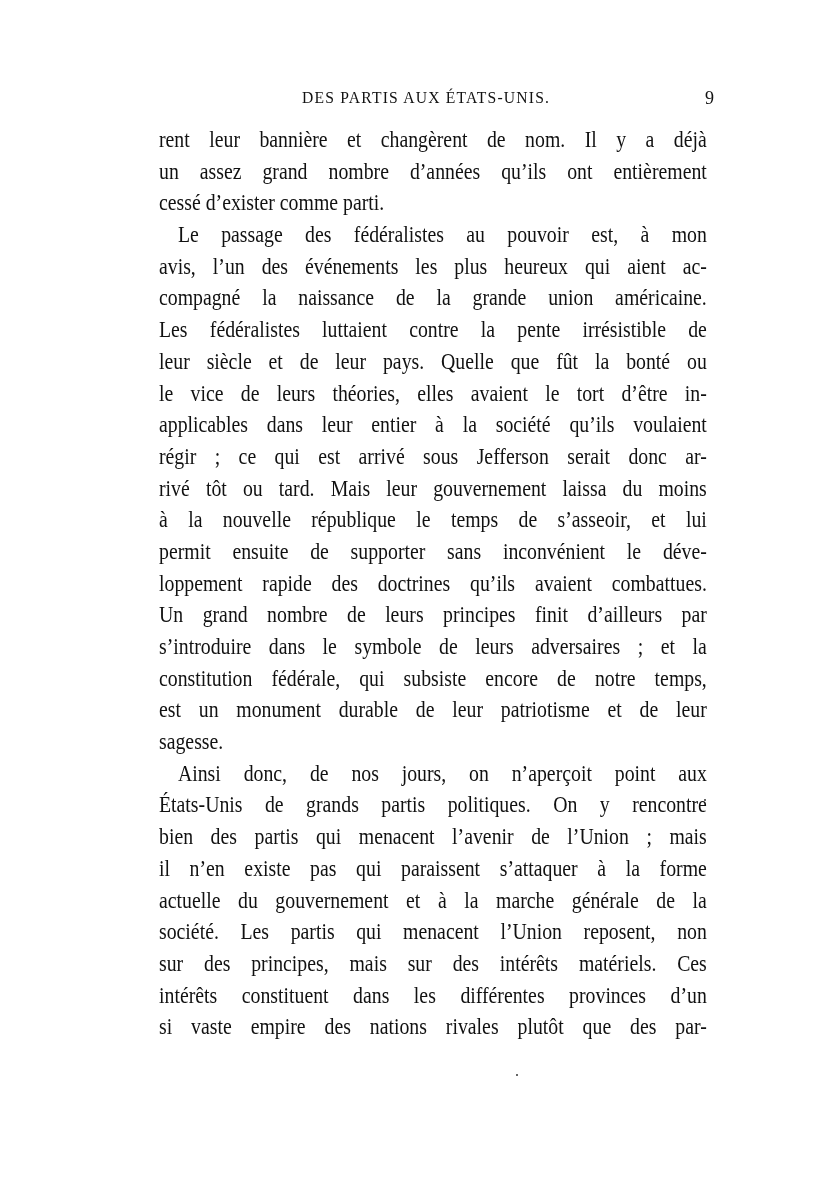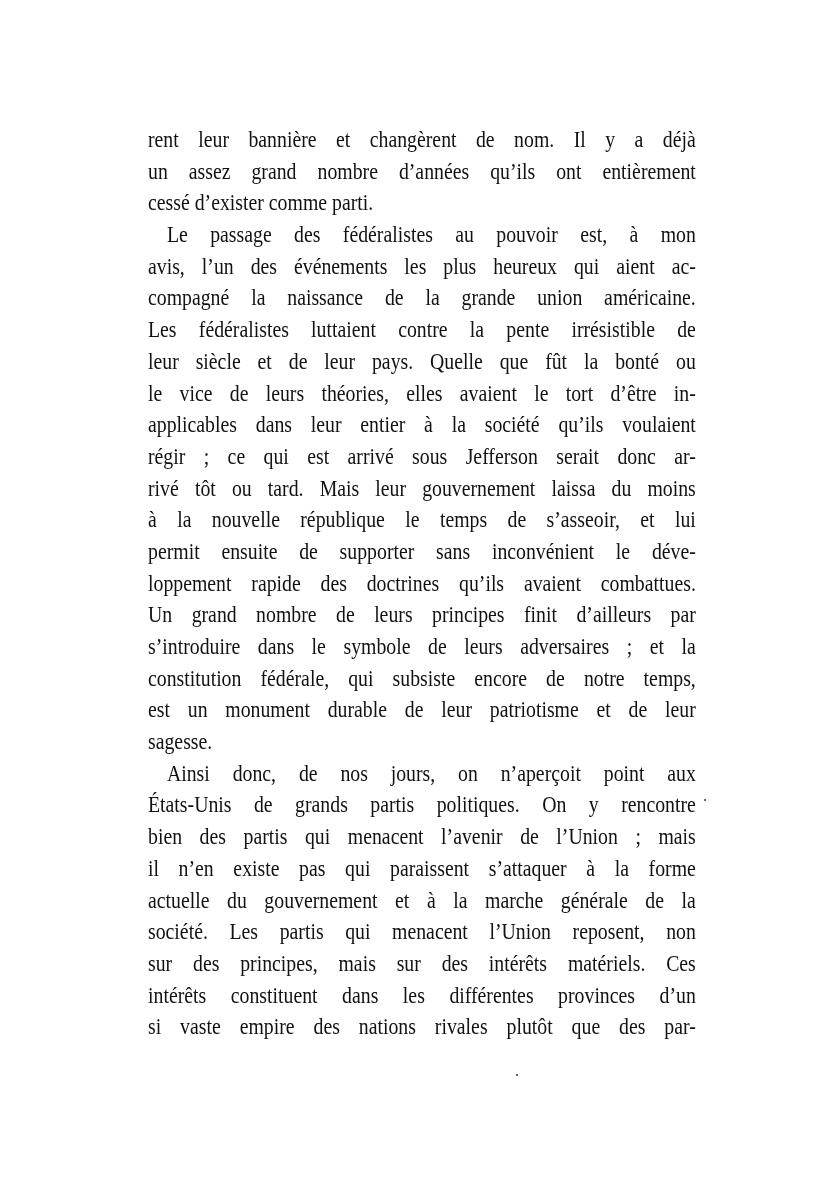--- a/index.html
+++ b/index.html
@@ -39,21 +39,21 @@
       transform-origin: left top;
     }
     .page-number {
       position: absolute;
       right: 0;
       top: 0;
       font-size: 18px;
     }
     .body-text {
       position: absolute;
-      left: 148px;
+      left: 159px;
       top: 124px;
       width: 548px;
     }
     .line {
       height: 31.7px;
       line-height: 31.7px;
       font-size: 23px;
       white-space: nowrap;
       text-align: justify;
       text-align-last: justify;
@@ -74,20 +74,24 @@
       height: 2px;
       background: #333;
       border-radius: 1px;
     }
   </style>
 </head>
 <body>
 
 <div class="page">
 
+  <div class="running-head">
+    <span class="running-title">DES PARTIS AUX ÉTATS-UNIS.</span>
+    <span class="page-number">9</span>
+  </div>
 
   <div class="body-text">
 
     <div class="line">rent leur bannière et changèrent de nom. Il y a déjà</div>
     <div class="line">un assez grand nombre d’années qu’ils ont entièrement</div>
     <div class="line last">cessé d’exister comme parti.</div>
 
     <div class="line indent">Le passage des fédéralistes au pouvoir est, à mon</div>
     <div class="line">avis, l’un des événements les plus heureux qui aient ac-</div>
     <div class="line">compagné la naissance de la grande union américaine.</div>

